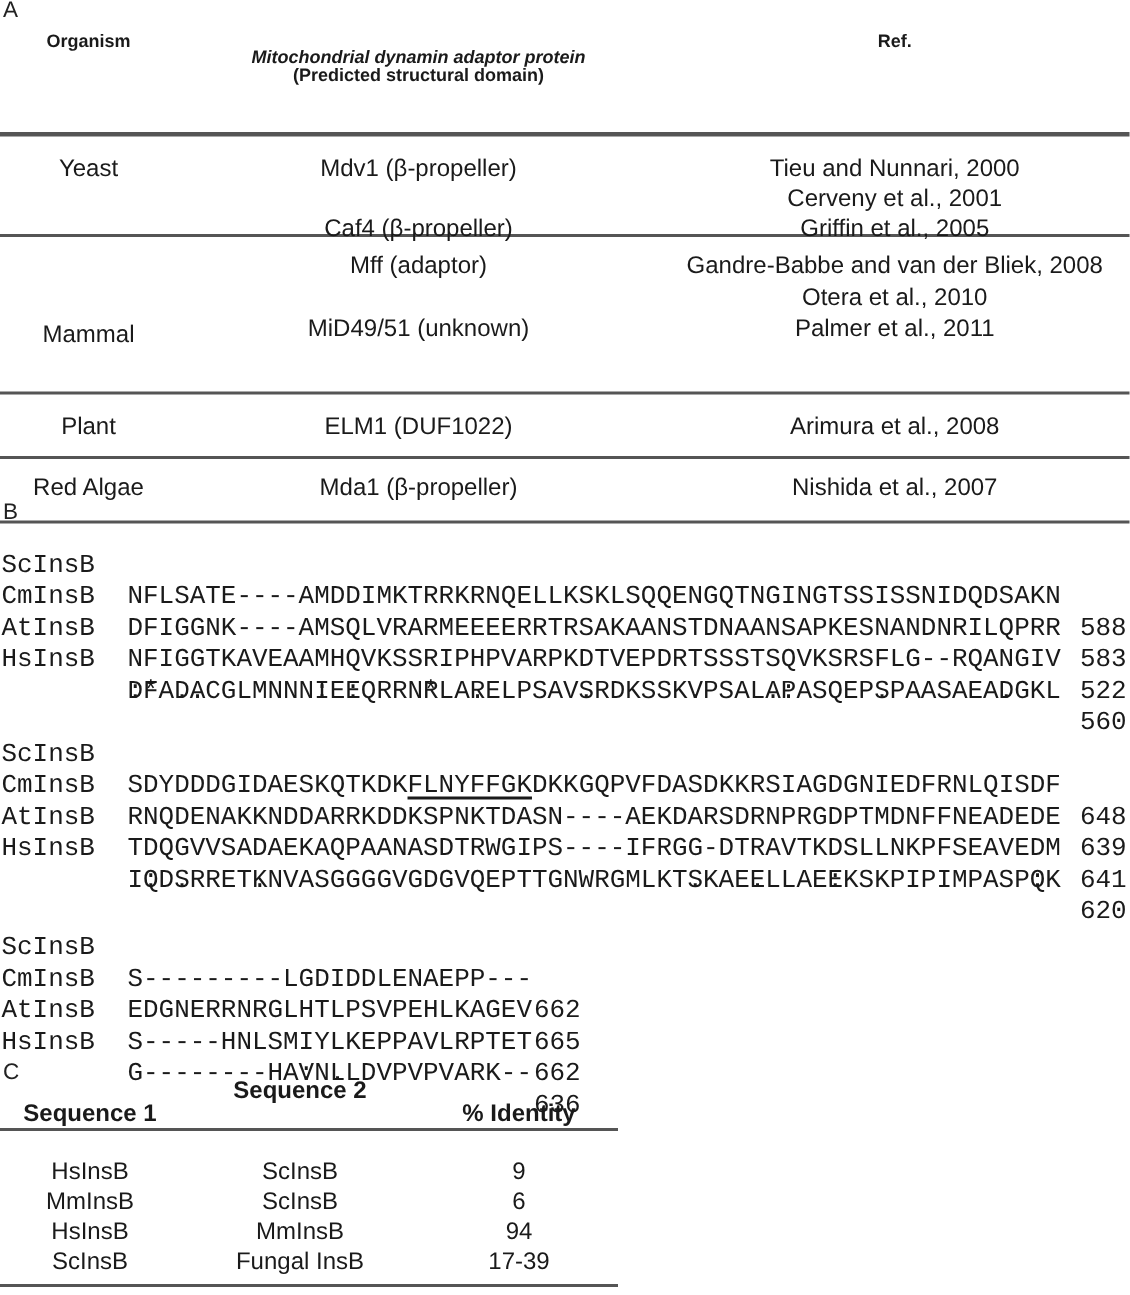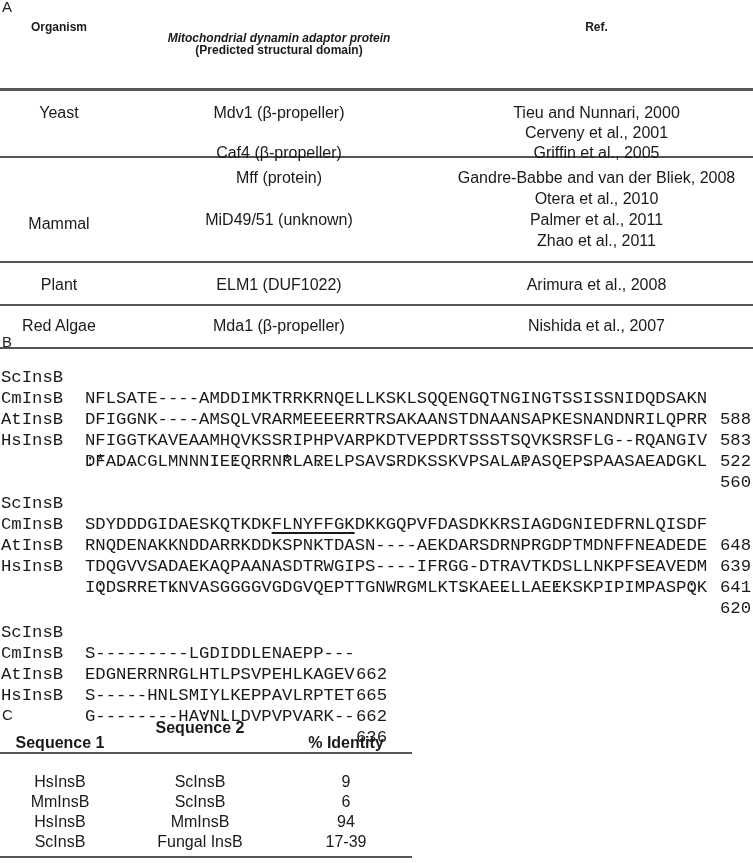--- a/index.html
+++ b/index.html
@@ -57,26 +57,25 @@
     <div class="cell col-prot" style="top:12px;">Mdv1 (β-propeller)</div>
     <div class="cell col-prot" style="top:52px;">Caf4 (β-propeller)</div>
     <div class="cell col-ref" style="top:12px;">Tieu and Nunnari, 2000</div>
     <div class="cell col-ref" style="top:32px;">Cerveny et al., 2001</div>
     <div class="cell col-ref" style="top:52px;">Griffin et al., 2005</div>
   </div>
   <hr class="rule">
 
   <div class="ta-group" style="height:103px;">
     <div class="cell col-org" style="top:10px;margin-top:46px;">Mammal</div>
-    <div class="cell col-prot" style="top:10px;">Mff (protein)</div>
+    <div class="cell col-prot" style="top:10px;">Mff (adaptor)</div>
     <div class="cell col-prot" style="top:52px;">MiD49/51 (unknown)</div>
     <div class="cell col-ref" style="top:10px;">Gandre-Babbe and van der Bliek, 2008</div>
     <div class="cell col-ref" style="top:31px;">Otera et al., 2010</div>
     <div class="cell col-ref" style="top:52px;">Palmer et al., 2011</div>
-    <div class="cell col-ref" style="top:73px;">Zhao et al., 2011</div>
   </div>
   <hr class="rule">
 
   <div class="ta-group" style="height:41px;">
     <div class="cell col-org" style="top:12px;">Plant</div>
     <div class="cell col-prot" style="top:12px;">ELM1 (DUF1022)</div>
     <div class="cell col-ref" style="top:12px;">Arimura et al., 2008</div>
   </div>
   <hr class="rule">
 

